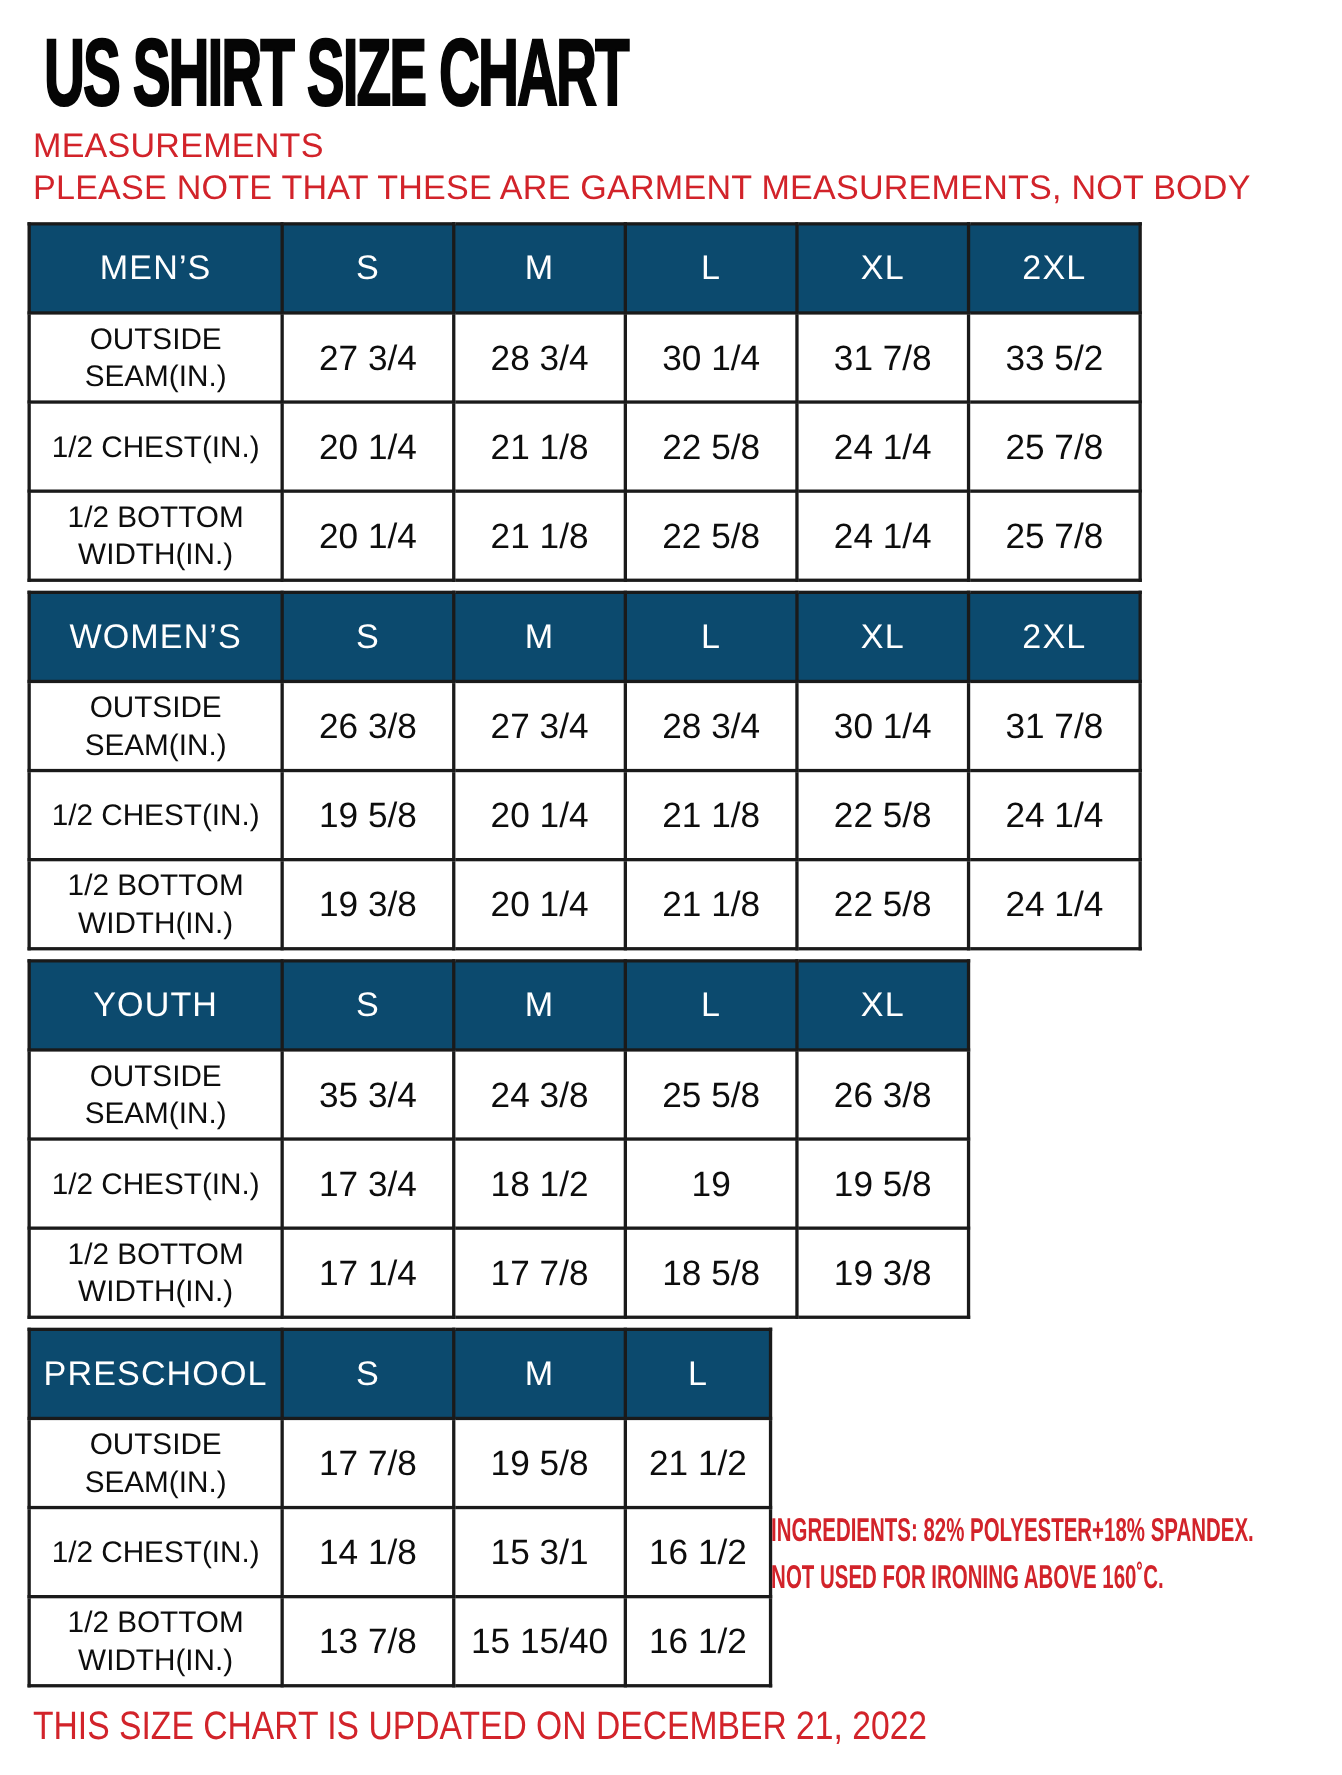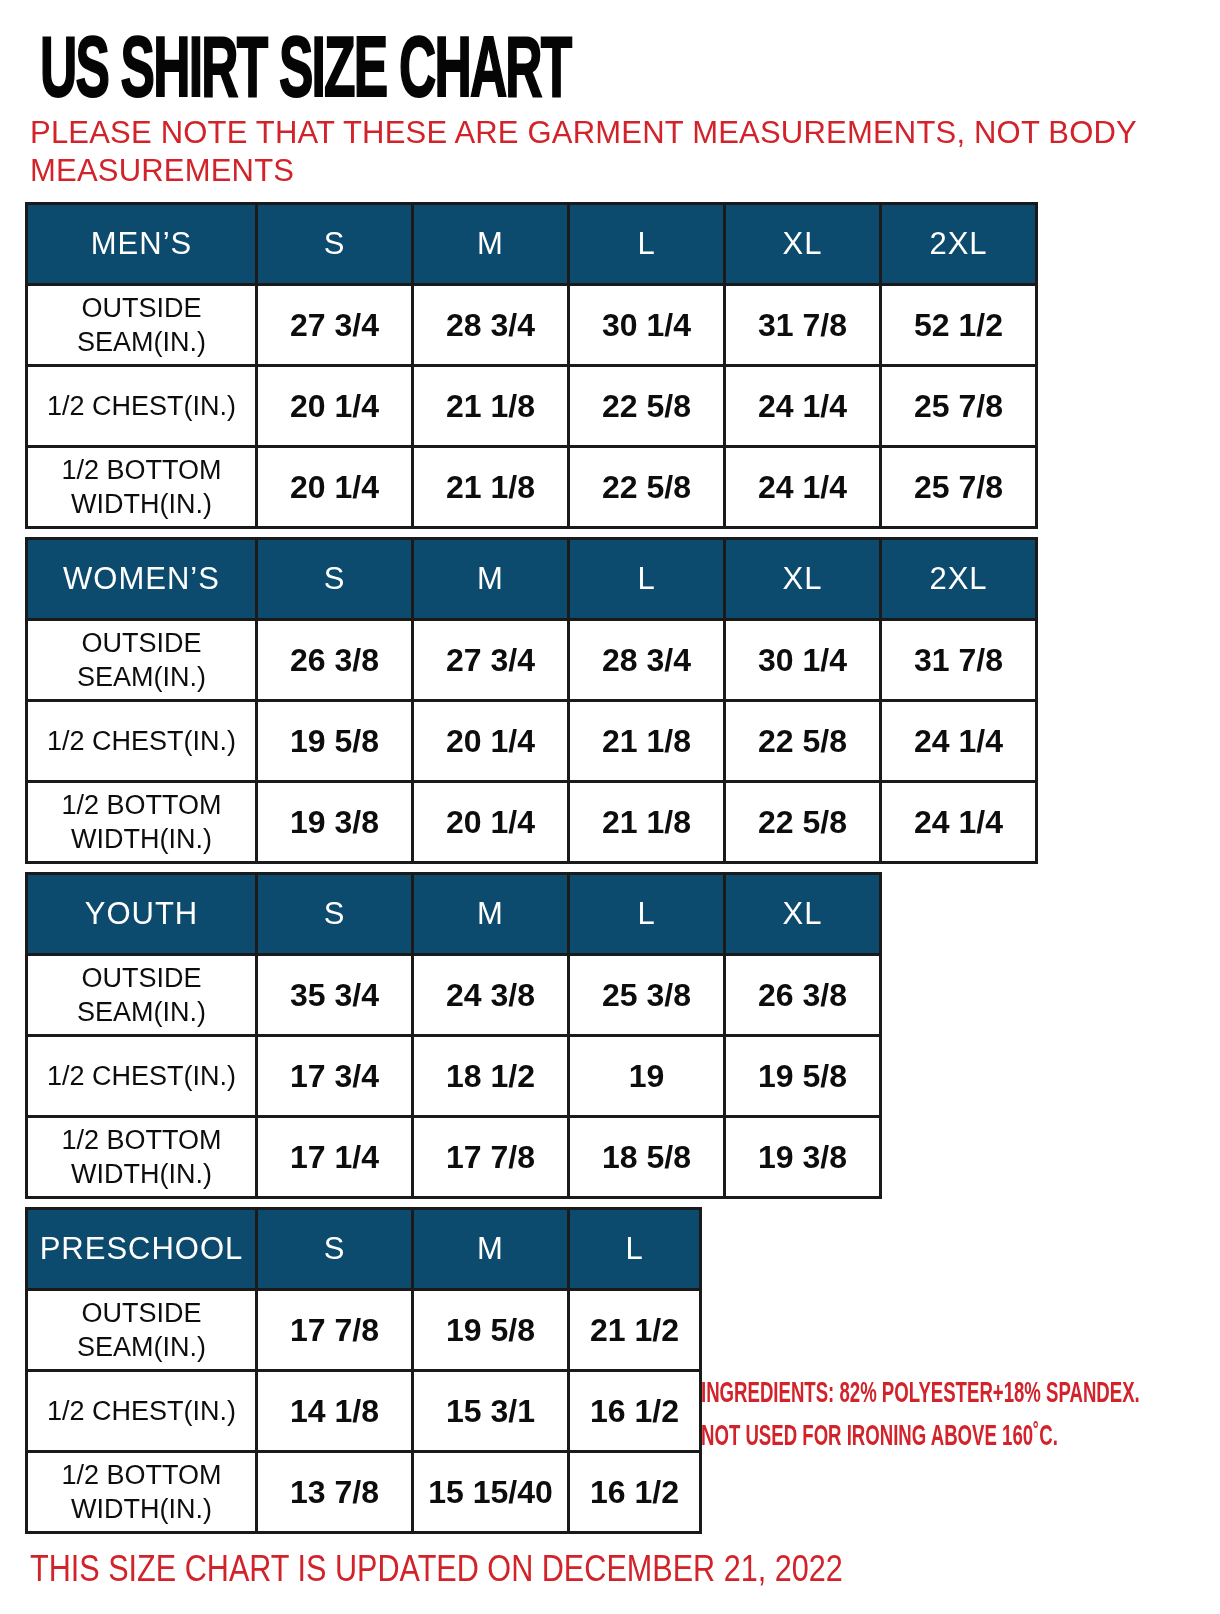--- a/index.html
+++ b/index.html
@@ -67,21 +67,20 @@
     background: #ffffff;
     color: #0d0d0d;
     font-weight: 400;
     font-size: 27px;
     line-height: 34px;
   }
   table.size-table tbody td {
     background: #ffffff;
     color: #0d0d0d;
     font-size: 32px;
-    font-weight: bold;
   }
   
   .preschool-row {
     position: relative;
   }
   .ingredients {
     position: absolute;
     left: 676px;
     top: 163px;
     color: #d2232a;
@@ -104,22 +103,22 @@
   }
 </style>
 </head>
 <body>
 
 <div class="container">
 
   <h1 class="title">US SHIRT SIZE CHART</h1>
 
   <div class="note">
+    <div>MEASUREMENTS</div>
     <div>PLEASE NOTE THAT THESE ARE GARMENT MEASUREMENTS, NOT BODY</div>
-    <div>MEASUREMENTS</div>
   </div>
 
   <table class="size-table">
       <colgroup>
         <col class="label-col">
         <col class="size-col">
         <col class="size-col">
         <col class="size-col">
         <col class="size-col">
         <col class="size-col">
@@ -134,21 +133,21 @@
           <th>2XL</th>
         </tr>
       </thead>
       <tbody>
         <tr>
           <th>OUTSIDE SEAM(IN.)</th>
           <td>27 3/4</td>
           <td>28 3/4</td>
           <td>30 1/4</td>
           <td>31 7/8</td>
-          <td>52 1/2</td>
+          <td>33 5/2</td>
         </tr>
         <tr>
           <th>1/2 CHEST(IN.)</th>
           <td>20 1/4</td>
           <td>21 1/8</td>
           <td>22 5/8</td>
           <td>24 1/4</td>
           <td>25 7/8</td>
         </tr>
         <tr>
@@ -224,21 +223,21 @@
           <th>M</th>
           <th>L</th>
           <th>XL</th>
         </tr>
       </thead>
       <tbody>
         <tr>
           <th>OUTSIDE SEAM(IN.)</th>
           <td>35 3/4</td>
           <td>24 3/8</td>
-          <td>25 3/8</td>
+          <td>25 5/8</td>
           <td>26 3/8</td>
         </tr>
         <tr>
           <th>1/2 CHEST(IN.)</th>
           <td>17 3/4</td>
           <td>18 1/2</td>
           <td>19</td>
           <td>19 5/8</td>
         </tr>
         <tr>

